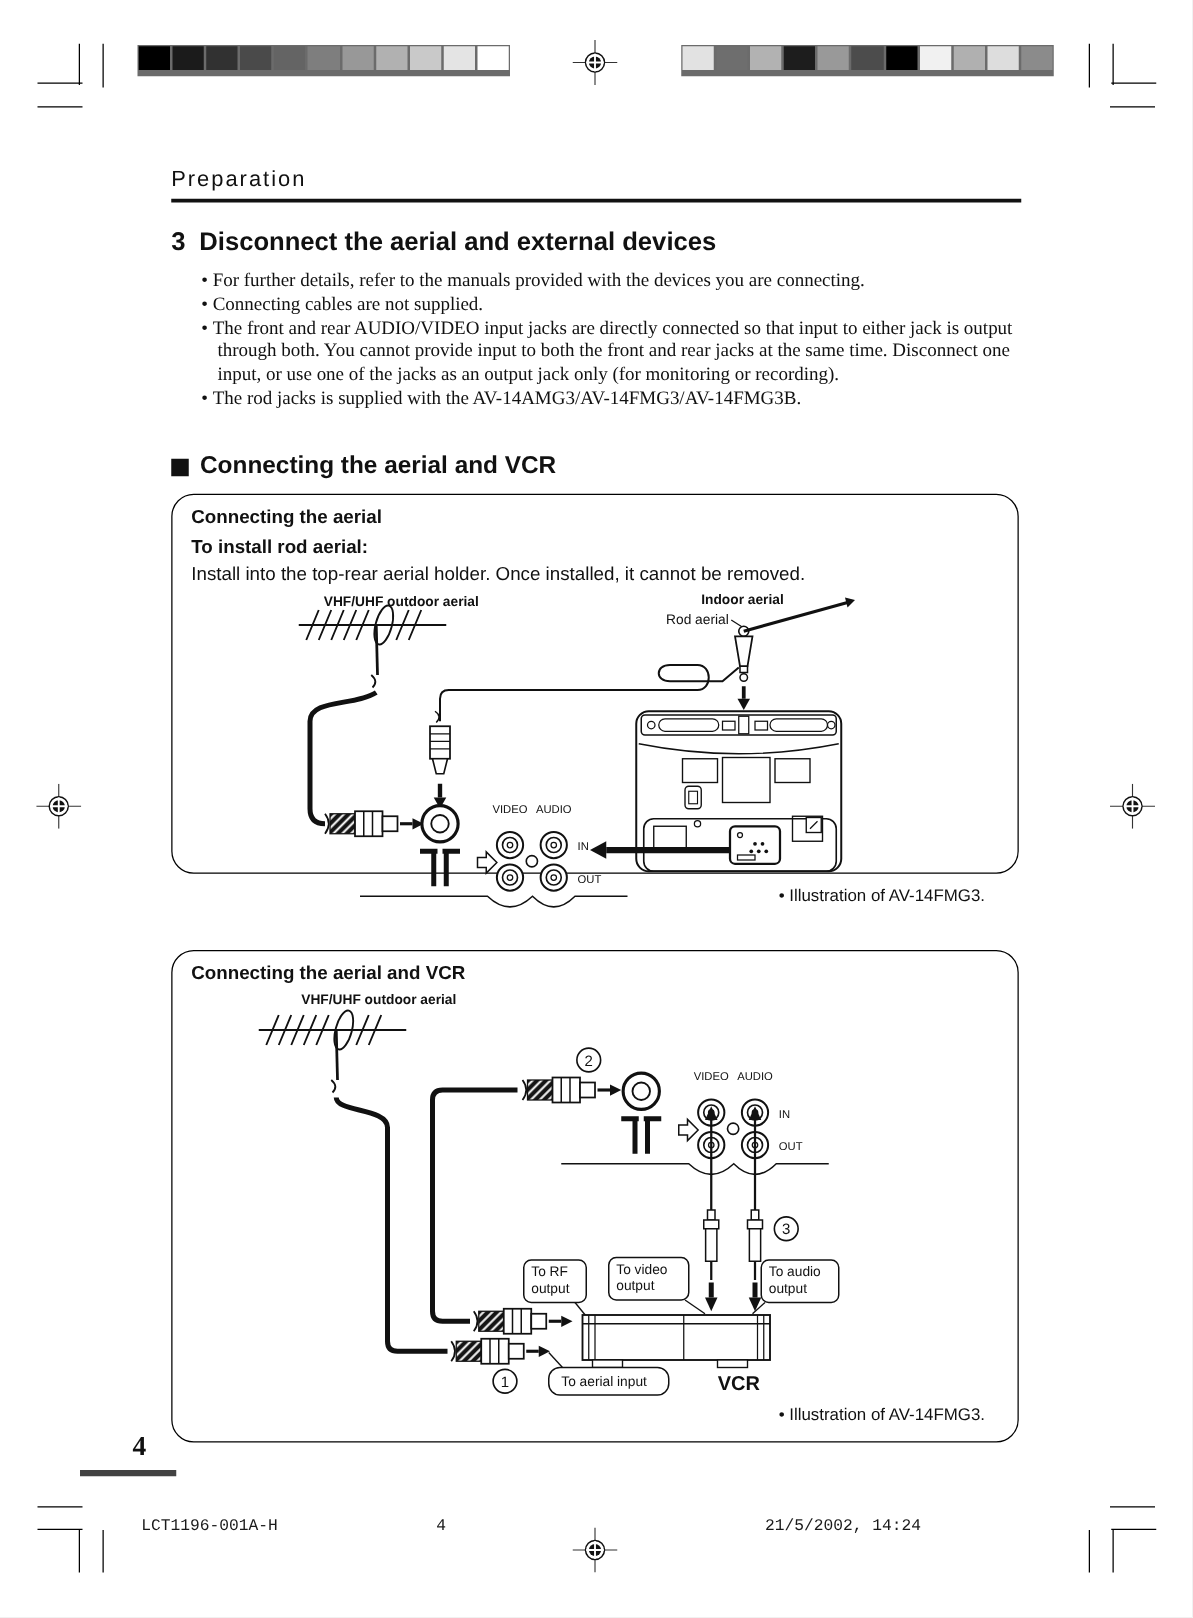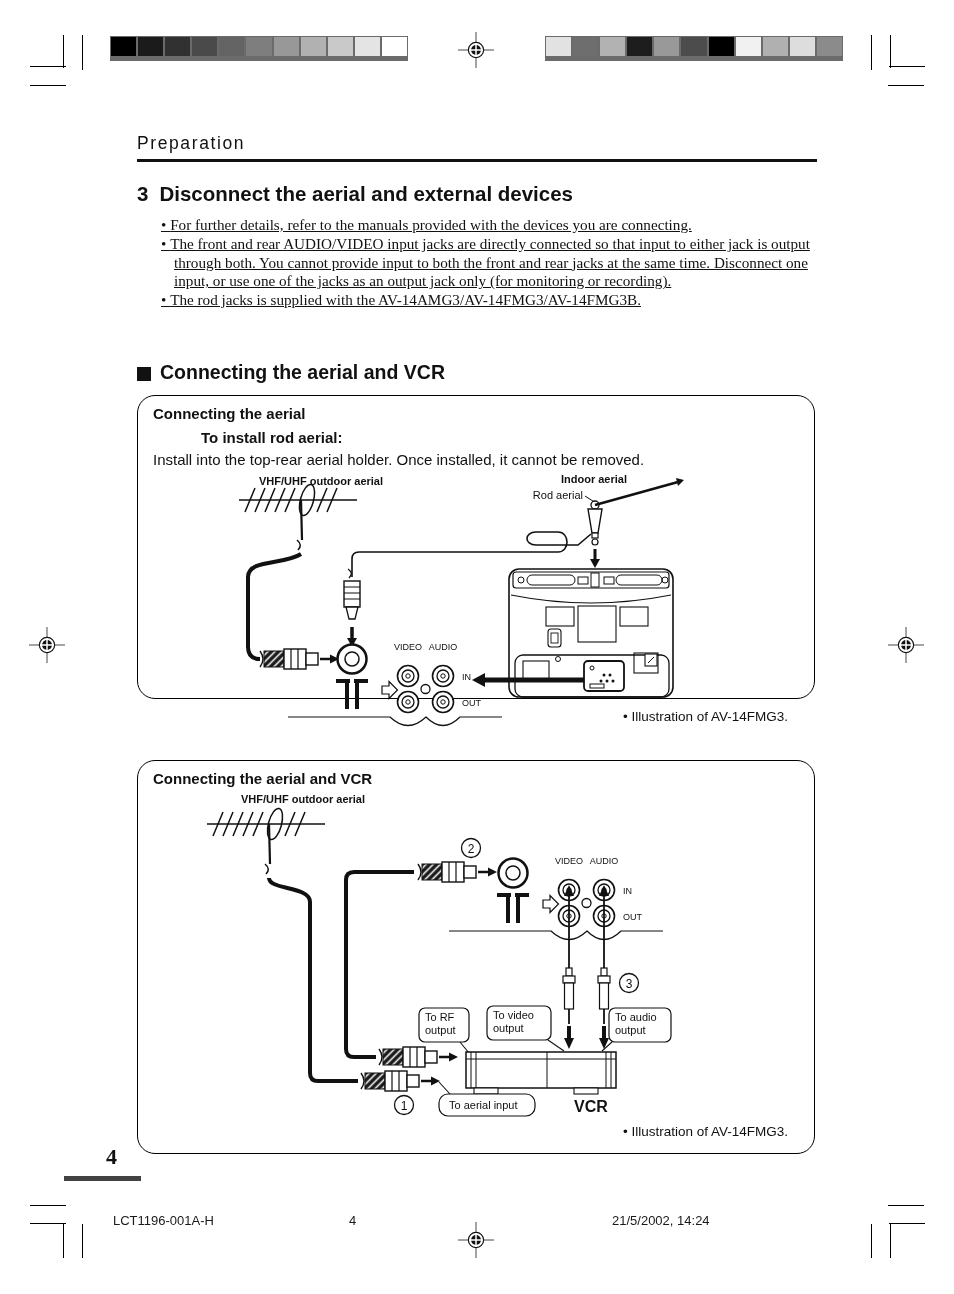--- a/index.html
+++ b/index.html
@@ -7,43 +7,43 @@
         font-family:"Liberation Sans",sans-serif;color:#111;}
   .mark{position:absolute;background:#000;}
   .bar{position:absolute;display:flex;gap:2px;background:#6b6b6b;padding:1px 1px 5px 1px;box-sizing:border-box;}
   .bar-cell{flex:1 1 0;height:100%;}
   .xhair{position:absolute;width:36px;height:36px;}
   .prep{position:absolute;left:137px;top:133px;font-size:17.5px;font-weight:normal;letter-spacing:1.6px;}
   .rule{position:absolute;left:137px;top:159px;width:680px;height:2.5px;background:#111;}
   .h1{position:absolute;left:137px;top:182px;font-size:20.5px;font-weight:bold;display:flex;gap:11px;}
   .bullets{position:absolute;left:161px;top:216px;width:664px;font-family:"Liberation Serif",serif;
            font-size:15.2px;line-height:18.8px;}
-  .bullets .bu{padding-left:13px;text-indent:-13px;text-decoration:underline;}
+  .bullets .bu{padding-left:13px;text-indent:-13px;}
   .bullets .bu::before{content:"\2022\00a0";}
   .sqhead{position:absolute;left:137px;top:361px;display:flex;align-items:center;gap:9px;}
   .sqhead .sq{width:14px;height:14px;background:#111;margin-top:2px;}
   .sqhead .txt{font-size:19.5px;font-weight:bold;}
   .rbox{position:absolute;left:137px;width:678px;border:1.7px solid #000;border-radius:18px;box-sizing:border-box;}
   #box1{top:395px;height:304px;}
   #box2{top:760px;height:394px;}
   .boxtitle{position:absolute;left:15px;top:9px;font-size:15px;font-weight:bold;}
-  .boxsub{position:absolute;left:15px;top:33px;font-size:15px;font-weight:bold;margin-left:48px;}
+  .boxsub{position:absolute;left:15px;top:33px;font-size:15px;font-weight:bold;}
   .boxbody{position:absolute;left:15px;top:55px;font-size:15px;text-align:center;}
   .dsvg{position:absolute;left:0;}
   svg text{font-family:"Liberation Sans",sans-serif;fill:#111;}
   .t9{font-size:9px;}
   .t11{font-size:11px;}
   .t11b{font-size:11px;font-weight:bold;}
   .t13{font-size:13.5px;}
   .t12{font-size:12px;}
   .t16b{font-size:16px;font-weight:bold;}
   .pageno{position:absolute;left:106px;top:1144px;font-family:"Liberation Serif",serif;
           font-size:22px;font-weight:bold;}
   .pagebar{position:absolute;left:64px;top:1176px;width:77px;height:5px;background:#424242;}
-  .foot{position:absolute;top:1213px;font-size:13px;color:#1a1a1a;}
+  .foot{position:absolute;top:1213px;font-size:13px;color:#1a1a1a;font-family:Liberation Mono, monospace;}
 </style>
 </head>
 <body>
 
 <div id="page">
 
   <svg width="0" height="0" style="position:absolute" aria-hidden="true">
     <defs>
       <pattern id="hatch" patternUnits="userSpaceOnUse" width="5" height="5" patternTransform="rotate(45)">
         <rect width="5" height="5" fill="#151515"></rect>
@@ -162,20 +162,21 @@
 
   <div class="prep">Preparation</div>
   <div class="rule"></div>
   <div class="h1">
     <span>3</span>
     <span>Disconnect the aerial and external devices</span>
   </div>
 
   <div class="bullets">
     <div class="bu">For further details, refer to the manuals provided with the devices you are connecting.</div>
+    <div class="bu">Connecting cables are not supplied.</div>
     <div class="bu">The front and rear AUDIO/VIDEO input jacks are directly connected so that input to either jack is output through both. You cannot provide input to both the front and rear jacks at the same time. Disconnect one input, or use one of the jacks as an output jack only (for monitoring or recording).</div>
     <div class="bu">The rod jacks is supplied with the AV-14AMG3/AV-14FMG3/AV-14FMG3B.</div>
   </div>
 
   <div class="sqhead">
     <span class="sq"></span>
     <span class="txt">Connecting the aerial and VCR</span>
   </div>
 
   <div id="box1" class="rbox">

